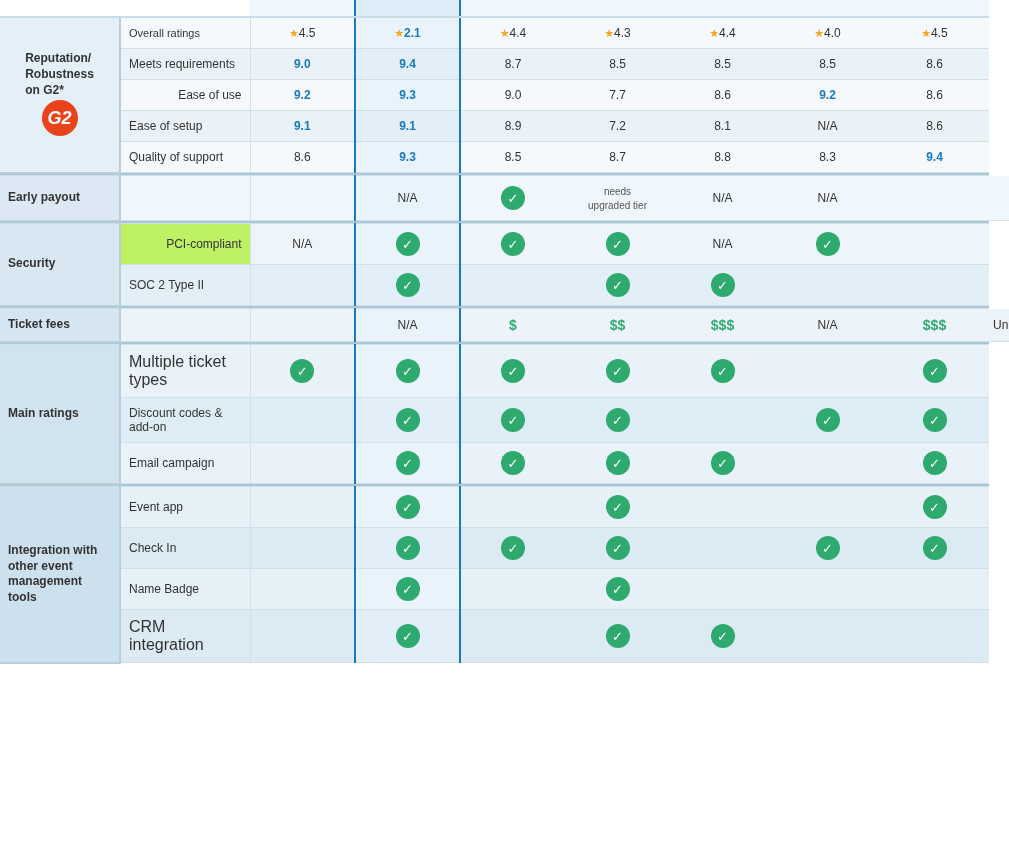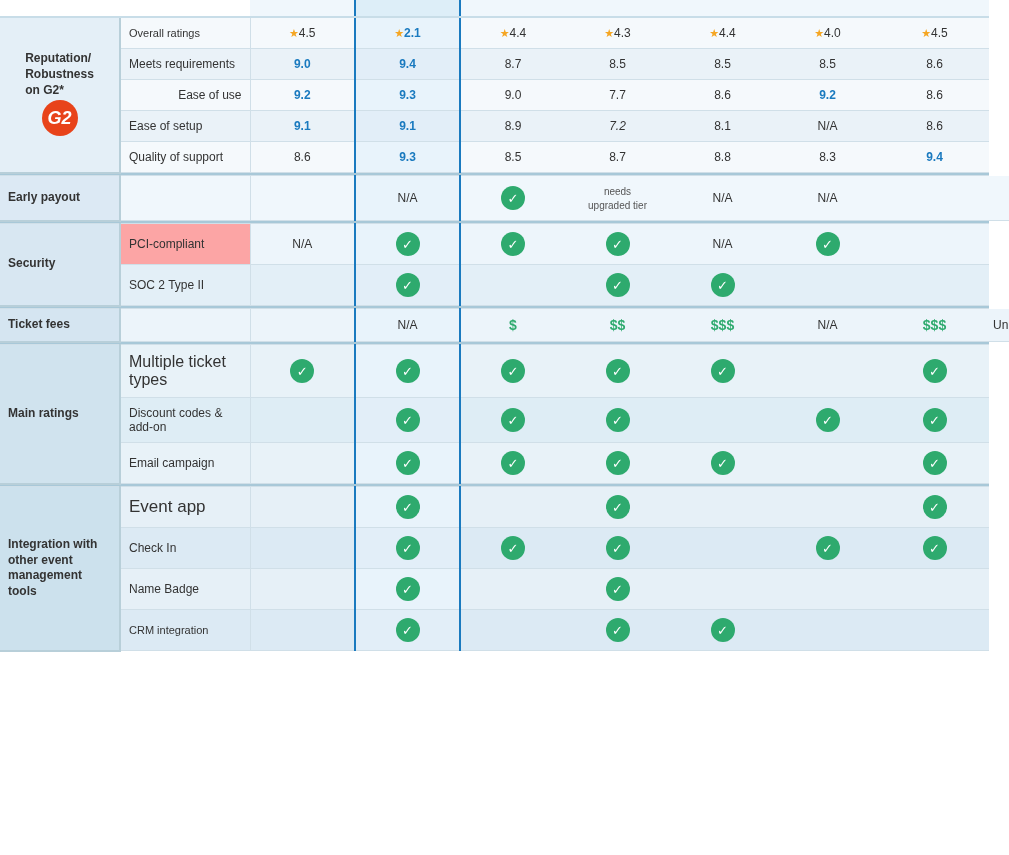--- a/index.html
+++ b/index.html
@@ -191,21 +191,21 @@
           <td style="text-align: center; vertical-align: middle; padding: 8px 4px; background: rgb(245, 249, 252); border-bottom: 1px solid rgb(208, 223, 232);"><span>7.7</span></td>
           <td style="text-align: center; vertical-align: middle; padding: 8px 4px; background: rgb(245, 249, 252); border-bottom: 1px solid rgb(208, 223, 232);"><span>8.6</span></td>
           <td style="text-align: center; vertical-align: middle; padding: 8px 4px; background: rgb(245, 249, 252); border-bottom: 1px solid rgb(208, 223, 232);"><span class="highlight-blue">9.2</span></td>
           <td style="text-align: center; vertical-align: middle; padding: 8px 4px; background: rgb(245, 249, 252); border-bottom: 1px solid rgb(208, 223, 232);"><span>8.6</span></td>
         </tr>
         <tr style="background: rgb(234, 242, 248);">
           <td style="text-align: left; padding: 8px; background: rgb(234, 242, 248); font-size: 12px; border-right: 1px solid rgb(208, 223, 232);"><span>Ease of setup</span></td>
           <td style="text-align: center; vertical-align: middle; padding: 8px 4px; background: rgb(234, 242, 248); border-bottom: 1px solid rgb(208, 223, 232);"><span class="highlight-blue">9.1</span></td>
           <td style="text-align: center; vertical-align: middle; padding: 8px 4px; background: rgb(226, 238, 248); border-bottom: 1px solid rgb(208, 223, 232); border-left: 2px solid rgb(26, 122, 191); border-right: 2px solid rgb(26, 122, 191);"><span class="highlight-blue">9.1</span></td>
           <td style="text-align: center; vertical-align: middle; padding: 8px 4px; background: rgb(234, 242, 248); border-bottom: 1px solid rgb(208, 223, 232);"><span>8.9</span></td>
-          <td style="text-align: center; vertical-align: middle; padding: 0 4px; background: rgb(234, 242, 248); border-bottom: 1px solid rgb(208, 223, 232); font-style: italic;"><span>7.2</span></td>
+          <td style="text-align: center; vertical-align: middle; padding: 0 4px; background: rgb(234, 242, 248); border-bottom: 1px solid rgb(208, 223, 232);"><span>7.2</span></td>
           <td style="text-align: center; vertical-align: middle; padding: 8px 4px; background: rgb(234, 242, 248); border-bottom: 1px solid rgb(208, 223, 232);"><span>8.1</span></td>
           <td style="text-align: center; vertical-align: middle; padding: 8px 4px; background: rgb(234, 242, 248); border-bottom: 1px solid rgb(208, 223, 232);"><span>N/A</span></td>
           <td style="text-align: center; vertical-align: middle; padding: 8px 4px; background: rgb(234, 242, 248); border-bottom: 1px solid rgb(208, 223, 232);"><span>8.6</span></td>
         </tr>
         <tr style="background: #0ea5e9;">
           <td style="text-align: left; padding: 8px; background: rgb(245, 249, 252); font-size: 12px; border-right: 1px solid rgb(208, 223, 232);"><span>Quality of support</span></td>
           <td style="text-align: center; vertical-align: middle; padding: 8px 4px; background: rgb(245, 249, 252); border-bottom: 1px solid rgb(208, 223, 232);"><span>8.6</span></td>
           <td style="text-align: center; vertical-align: middle; padding: 8px 4px; background: rgb(232, 243, 251); border-bottom: 1px solid rgb(208, 223, 232); border-left: 2px solid rgb(26, 122, 191); border-right: 2px solid rgb(26, 122, 191);"><span class="highlight-blue">9.3</span></td>
           <td style="text-align: center; vertical-align: middle; padding: 8px 4px; background: rgb(245, 249, 252); border-bottom: 1px solid rgb(208, 223, 232);"><span>8.5</span></td>
           <td style="text-align: center; vertical-align: middle; padding: 8px 4px; background: rgb(245, 249, 252); border-bottom: 1px solid rgb(208, 223, 232);"><span>8.7</span></td>
@@ -226,21 +226,21 @@
           <td style="text-align: center; vertical-align: middle; padding: 8px 4px; background: rgb(240, 247, 252); border-bottom: 1px solid rgb(208, 223, 232);"><span>N/A</span></td>
           <td style="text-align: center; vertical-align: middle; padding: 8px 4px; background: rgb(240, 247, 252); border-bottom: 1px solid rgb(208, 223, 232);"><span>N/A</span></td>
           <td style="text-align: center; vertical-align: middle; padding: 8px 4px; background: rgb(240, 247, 252); border-bottom: 1px solid rgb(208, 223, 232);"></td>
           <td style="text-align: center; vertical-align: middle; padding: 8px 4px; background: rgb(240, 247, 252); border-bottom: 1px solid rgb(208, 223, 232);"></td>
         </tr>
         <tr>
           <td colspan="9" style="background: rgb(168, 200, 216); height: 3px; padding: 0px;"></td>
         </tr>
         <tr style="background: rgb(237, 245, 251);">
           <td rowspan="2" style="background: rgb(216, 231, 242); border-right: 2px solid rgb(184, 207, 217); font-weight: 700; font-size: 12px; vertical-align: middle; text-align: left; padding: 8px; border-bottom: 2px solid rgb(184, 207, 217);"><span class="category-label">Security</span></td>
-          <td style="text-align: left; padding: 8px; background: #fca5a5; font-size: 12px; border-right: 1px solid rgb(208, 223, 232);"><span>PCI-compliant</span></td>
+          <td style="text-align: right; padding: 8px; background: #bef264; font-size: 12px; border-right: 1px solid rgb(208, 223, 232);"><span>PCI-compliant</span></td>
           <td style="text-align: center; vertical-align: middle; padding: 8px 4px; background: rgb(237, 245, 251); border-bottom: 1px solid rgb(208, 223, 232);"><span>N/A</span></td>
           <td style="text-align: center; vertical-align: middle; padding: 8px 4px; background: rgb(232, 243, 251); border-bottom: 1px solid rgb(208, 223, 232); border-left: 2px solid rgb(26, 122, 191); border-right: 2px solid rgb(26, 122, 191);"><span class="checkmark">✓</span></td>
           <td style="text-align: center; vertical-align: middle; padding: 8px 4px; background: rgb(237, 245, 251); border-bottom: 1px solid rgb(208, 223, 232);"><span class="checkmark">✓</span></td>
           <td style="text-align: center; vertical-align: middle; padding: 8px 4px; background: rgb(237, 245, 251); border-bottom: 1px solid rgb(208, 223, 232);"><span class="checkmark">✓</span></td>
           <td style="text-align: center; vertical-align: middle; padding: 8px 4px; background: rgb(237, 245, 251); border-bottom: 1px solid rgb(208, 223, 232);"><span>N/A</span></td>
           <td style="text-align: center; vertical-align: middle; padding: 8px 4px; background: rgb(237, 245, 251); border-bottom: 1px solid rgb(208, 223, 232);"><span class="checkmark">✓</span></td>
           <td style="text-align: center; vertical-align: middle; padding: 8px 4px; background: rgb(237, 245, 251); border-bottom: 1px solid rgb(208, 223, 232);"></td>
         </tr>
         <tr style="background: rgb(227, 239, 247);">
           <td style="text-align: left; padding: 8px; background: rgb(227, 239, 247); font-size: 12px; border-right: 1px solid rgb(208, 223, 232);"><span>SOC 2 Type II</span></td>
@@ -299,21 +299,21 @@
           <td style="text-align: center; vertical-align: middle; padding: 8px 4px; background: rgb(232, 242, 248); border-bottom: 1px solid rgb(208, 223, 232);"><span class="checkmark">✓</span></td>
           <td style="text-align: center; vertical-align: middle; padding: 8px 4px; background: rgb(232, 242, 248); border-bottom: 1px solid rgb(208, 223, 232);"><span class="checkmark">✓</span></td>
           <td style="text-align: center; vertical-align: middle; padding: 8px 4px; background: rgb(232, 242, 248); border-bottom: 1px solid rgb(208, 223, 232);"></td>
           <td style="text-align: center; vertical-align: middle; padding: 8px 4px; background: rgb(232, 242, 248); border-bottom: 1px solid rgb(208, 223, 232);"><span class="checkmark">✓</span></td>
         </tr>
         <tr>
           <td colspan="9" style="background: rgb(168, 200, 216); height: 3px; padding: 0px;"></td>
         </tr>
         <tr style="background: rgb(230, 240, 247);">
           <td rowspan="4" style="background: rgb(204, 225, 237); border-right: 2px solid rgb(184, 207, 217); font-weight: 700; font-size: 12px; vertical-align: middle; text-align: left; padding: 8px; border-bottom: 2px solid rgb(184, 207, 217);"><span class="category-label">Integration with other event management tools</span></td>
-          <td style="text-align: left; padding: 8px; background: rgb(230, 240, 247); font-size: 17px; border-right: 1px solid rgb(208, 223, 232);"><span>Event app</span></td>
+          <td style="text-align: left; padding: 8px; background: rgb(230, 240, 247); font-size: 12px; border-right: 1px solid rgb(208, 223, 232);"><span>Event app</span></td>
           <td style="text-align: center; vertical-align: middle; padding: 8px 4px; background: rgb(230, 240, 247); border-bottom: 1px solid rgb(208, 223, 232);"></td>
           <td style="text-align: center; vertical-align: middle; padding: 8px 4px; background: rgb(232, 243, 251); border-bottom: 1px solid rgb(208, 223, 232); border-left: 2px solid rgb(26, 122, 191); border-right: 2px solid rgb(26, 122, 191);"><span class="checkmark">✓</span></td>
           <td style="text-align: center; vertical-align: middle; padding: 8px 4px; background: rgb(230, 240, 247); border-bottom: 1px solid rgb(208, 223, 232);"></td>
           <td style="text-align: center; vertical-align: middle; padding: 8px 4px; background: rgb(230, 240, 247); border-bottom: 1px solid rgb(208, 223, 232);"><span class="checkmark">✓</span></td>
           <td style="text-align: center; vertical-align: middle; padding: 8px 4px; background: rgb(230, 240, 247); border-bottom: 1px solid rgb(208, 223, 232);"></td>
           <td style="text-align: center; vertical-align: middle; padding: 8px 4px; background: rgb(230, 240, 247); border-bottom: 1px solid rgb(208, 223, 232);"></td>
           <td style="text-align: center; vertical-align: middle; padding: 8px 4px; background: rgb(230, 240, 247); border-bottom: 1px solid rgb(208, 223, 232);"><span class="checkmark">✓</span></td>
         </tr>
         <tr style="background: rgb(220, 234, 244);">
           <td style="text-align: left; padding: 8px; background: rgb(220, 234, 244); font-size: 12px; border-right: 1px solid rgb(208, 223, 232);"><span>Check In</span></td>
@@ -329,21 +329,21 @@
           <td style="text-align: left; padding: 8px; background: rgb(230, 240, 247); font-size: 12px; border-right: 1px solid rgb(208, 223, 232);"><span>Name Badge</span></td>
           <td style="text-align: center; vertical-align: middle; padding: 8px 4px; background: rgb(230, 240, 247); border-bottom: 1px solid rgb(208, 223, 232);"></td>
           <td style="text-align: center; vertical-align: middle; padding: 8px 4px; background: rgb(232, 243, 251); border-bottom: 1px solid rgb(208, 223, 232); border-left: 2px solid rgb(26, 122, 191); border-right: 2px solid rgb(26, 122, 191);"><span class="checkmark">✓</span></td>
           <td style="text-align: center; vertical-align: middle; padding: 8px 4px; background: rgb(230, 240, 247); border-bottom: 1px solid rgb(208, 223, 232);"></td>
           <td style="text-align: center; vertical-align: middle; padding: 8px 4px; background: rgb(230, 240, 247); border-bottom: 1px solid rgb(208, 223, 232);"><span class="checkmark">✓</span></td>
           <td style="text-align: center; vertical-align: middle; padding: 8px 4px; background: rgb(230, 240, 247); border-bottom: 1px solid rgb(208, 223, 232);"></td>
           <td style="text-align: center; vertical-align: middle; padding: 8px 4px; background: rgb(230, 240, 247); border-bottom: 1px solid rgb(208, 223, 232);"></td>
           <td style="text-align: center; vertical-align: middle; padding: 8px 4px; background: rgb(230, 240, 247); border-bottom: 1px solid rgb(208, 223, 232);"></td>
         </tr>
         <tr style="background: rgb(220, 234, 244);">
-          <td style="text-align: left; padding: 8px; background: rgb(220, 234, 244); font-size: 11px; border-right: 1px solid rgb(208, 223, 232);"><span>CRM integration</span></td>
+          <td style="text-align: left; padding: 8px; background: rgb(220, 234, 244); font-size: 16px; border-right: 1px solid rgb(208, 223, 232);"><span>CRM integration</span></td>
           <td style="text-align: center; vertical-align: middle; padding: 8px 4px; background: rgb(220, 234, 244); border-bottom: 1px solid rgb(208, 223, 232);"></td>
           <td style="text-align: center; vertical-align: middle; padding: 8px 4px; background: rgb(226, 238, 248); border-bottom: 1px solid rgb(208, 223, 232); border-left: 2px solid rgb(26, 122, 191); border-right: 2px solid rgb(26, 122, 191);"><span class="checkmark">✓</span></td>
           <td style="text-align: center; vertical-align: middle; padding: 8px 4px; background: rgb(220, 234, 244); border-bottom: 1px solid rgb(208, 223, 232);"></td>
           <td style="text-align: center; vertical-align: middle; padding: 8px 4px; background: rgb(220, 234, 244); border-bottom: 1px solid rgb(208, 223, 232);"><span class="checkmark">✓</span></td>
           <td style="text-align: center; vertical-align: middle; padding: 8px 4px; background: rgb(220, 234, 244); border-bottom: 1px solid rgb(208, 223, 232);"><span class="checkmark">✓</span></td>
           <td style="text-align: center; vertical-align: middle; padding: 8px 4px; background: rgb(220, 234, 244); border-bottom: 1px solid rgb(208, 223, 232);"></td>
           <td style="text-align: center; vertical-align: middle; padding: 8px 4px; background: rgb(220, 234, 244); border-bottom: 1px solid rgb(208, 223, 232);"></td>
         </tr>
       </tbody>
   </table>

